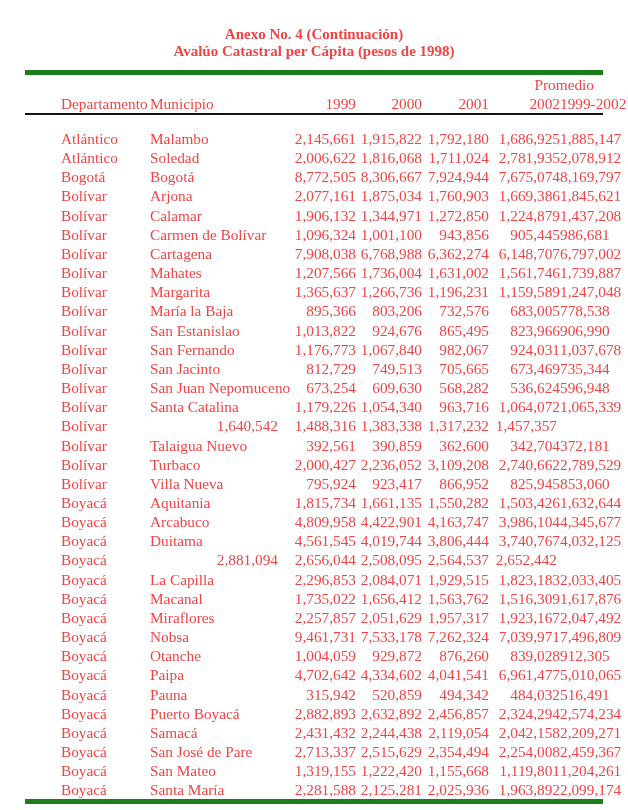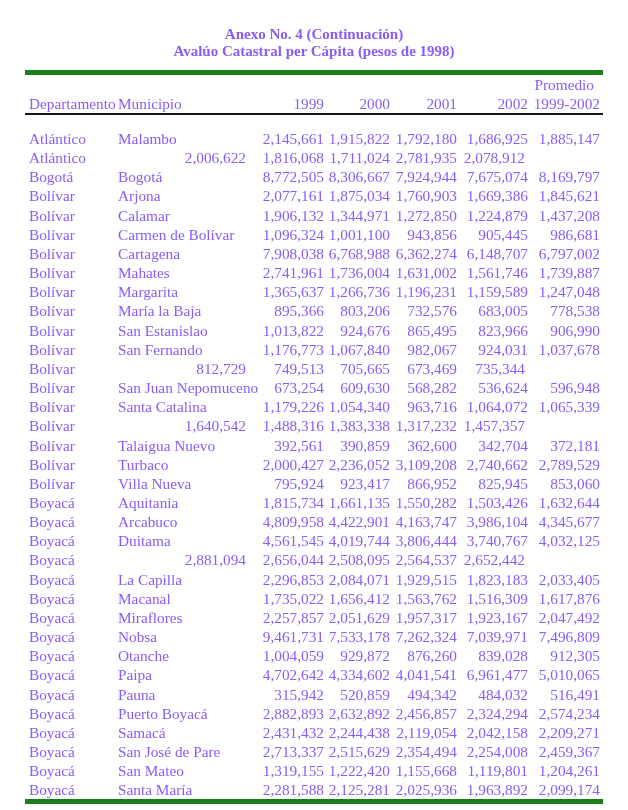--- a/index.html
+++ b/index.html
@@ -3,21 +3,21 @@
 <meta charset="utf-8">
 <style>
   html, body { margin: 0; padding: 0; background: #ffffff; }
   .page {
     position: relative;
     width: 628px;
     height: 810px;
     background: #ffffff;
     overflow: hidden;
     font-family: "Liberation Serif", "DejaVu Serif", serif;
-    color: #8b5cf6;
+    color: #ef4444;
   }
   .titles {
     position: absolute;
     top: 26px; left: 0; right: 0;
     text-align: center;
     font-weight: 700;
     font-size: 15px;
     line-height: 16.5px;
   }
   .table-wrap {
@@ -27,20 +27,21 @@
     width: 578px;
     font-family: Liberation Serif, serif;
   }
   .green-rule { height: 5px; background: var(--accent-green, #1b7e1b); }
   .hgrid {
     display: grid;
     grid-template-columns: 93px 128px 78px 66px 67px 71px 1fr;
     font-size: 15.3px;
     line-height: 19px;
     white-space: nowrap;
+    margin-left: 32px;
   }
   .cell { overflow: visible; }
   .c0 { padding-left: 4px; }
   .num { text-align: right; }
   .c6 { padding-right: 3px; }
   .hrow1 {
     font-size: 15.3px;
     line-height: 19px;
     text-align: right;
     padding-right: 9px;
@@ -84,20 +85,21 @@
           <div class="cell c0">Atlántico</div>
           <div class="cell c1">Malambo</div>
           <div class="cell c2 num">2,145,661</div>
           <div class="cell c3 num">1,915,822</div>
           <div class="cell c4 num">1,792,180</div>
           <div class="cell c5 num">1,686,925</div>
           <div class="cell c6 num">1,885,147</div>
         </div>
         <div class="hgrid trow">
           <div class="cell c0">Atlántico</div>
+          <div class="cell c1">Soledad</div>
           <div class="cell c2 num">2,006,622</div>
           <div class="cell c3 num">1,816,068</div>
           <div class="cell c4 num">1,711,024</div>
           <div class="cell c5 num">2,781,935</div>
           <div class="cell c6 num">2,078,912</div>
         </div>
         <div class="hgrid trow">
           <div class="cell c0">Bogotá</div>
           <div class="cell c1">Bogotá</div>
           <div class="cell c2 num">8,772,505</div>
@@ -138,21 +140,21 @@
           <div class="cell c1">Cartagena</div>
           <div class="cell c2 num">7,908,038</div>
           <div class="cell c3 num">6,768,988</div>
           <div class="cell c4 num">6,362,274</div>
           <div class="cell c5 num">6,148,707</div>
           <div class="cell c6 num">6,797,002</div>
         </div>
         <div class="hgrid trow">
           <div class="cell c0">Bolívar</div>
           <div class="cell c1">Mahates</div>
-          <div class="cell c2 num">2,741,961</div>
+          <div class="cell c2 num">1,207,566</div>
           <div class="cell c3 num">1,736,004</div>
           <div class="cell c4 num">1,631,002</div>
           <div class="cell c5 num">1,561,746</div>
           <div class="cell c6 num">1,739,887</div>
         </div>
         <div class="hgrid trow">
           <div class="cell c0">Bolívar</div>
           <div class="cell c1">Margarita</div>
           <div class="cell c2 num">1,365,637</div>
           <div class="cell c3 num">1,266,736</div>
@@ -182,20 +184,21 @@
           <div class="cell c0">Bolívar</div>
           <div class="cell c1">San Fernando</div>
           <div class="cell c2 num">1,176,773</div>
           <div class="cell c3 num">1,067,840</div>
           <div class="cell c4 num">982,067</div>
           <div class="cell c5 num">924,031</div>
           <div class="cell c6 num">1,037,678</div>
         </div>
         <div class="hgrid trow">
           <div class="cell c0">Bolívar</div>
+          <div class="cell c1">San Jacinto</div>
           <div class="cell c2 num">812,729</div>
           <div class="cell c3 num">749,513</div>
           <div class="cell c4 num">705,665</div>
           <div class="cell c5 num">673,469</div>
           <div class="cell c6 num">735,344</div>
         </div>
         <div class="hgrid trow">
           <div class="cell c0">Bolívar</div>
           <div class="cell c1">San Juan Nepomuceno</div>
           <div class="cell c2 num">673,254</div>

